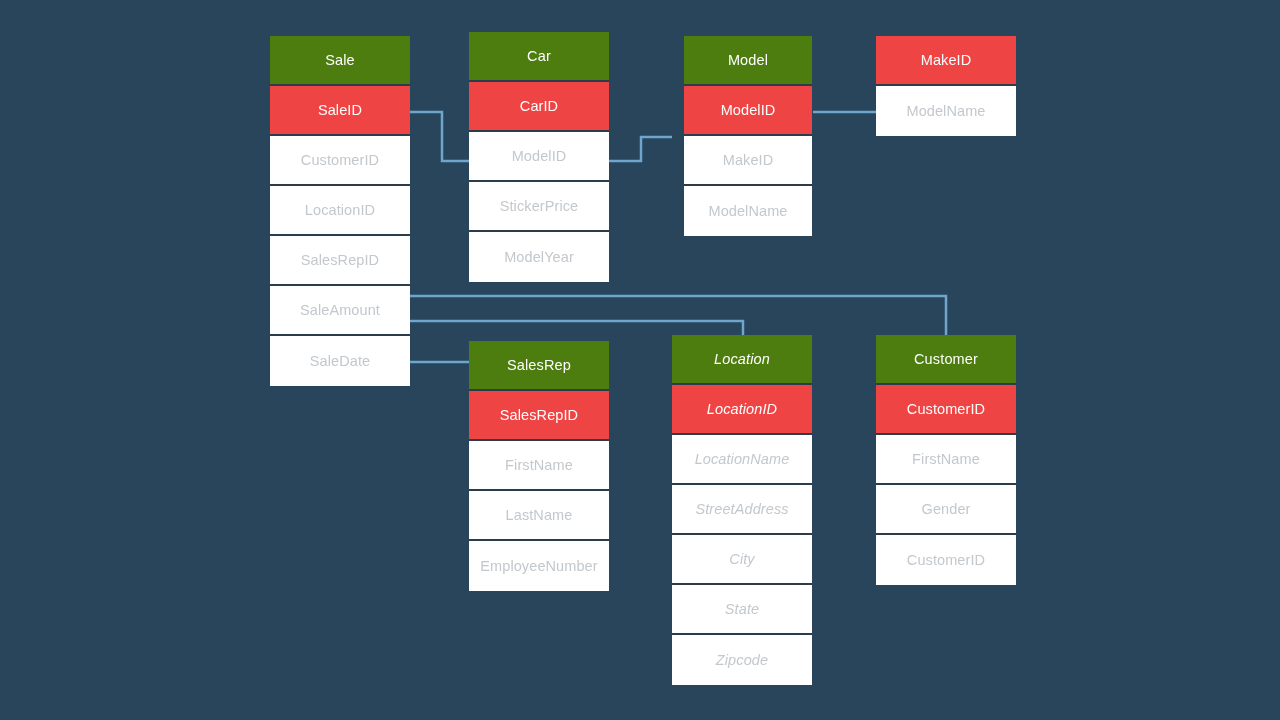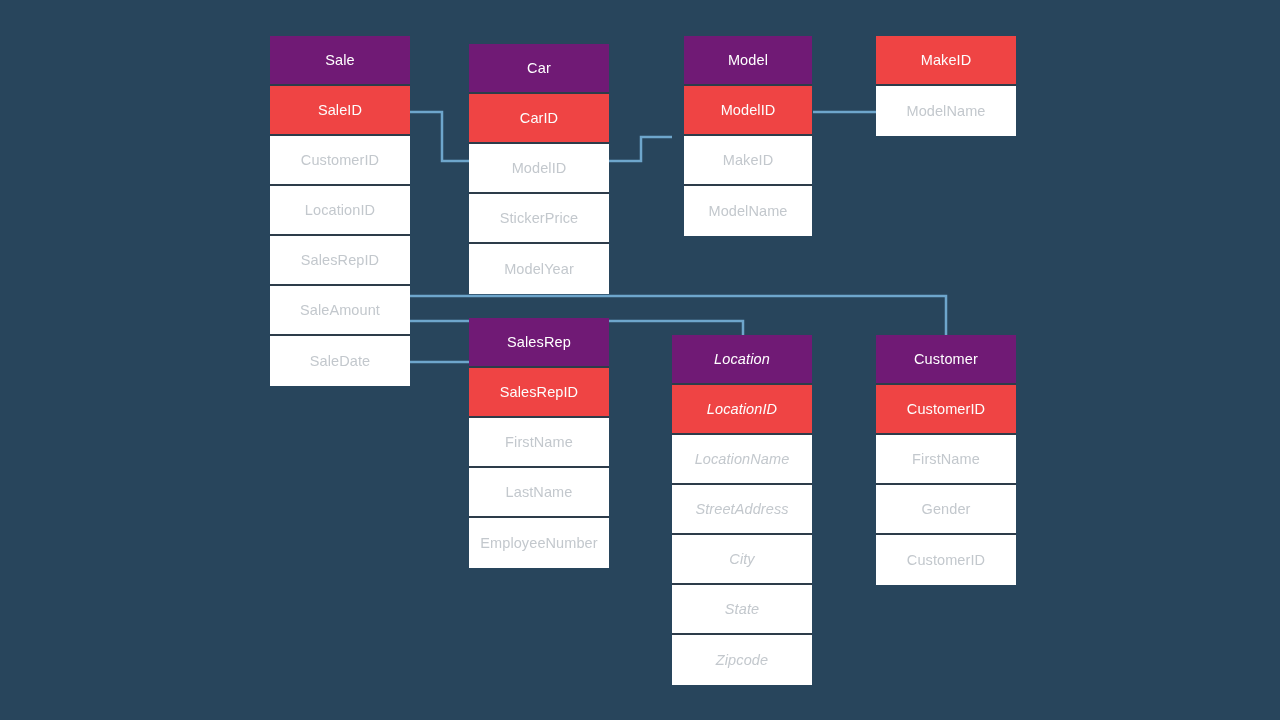--- a/index.html
+++ b/index.html
@@ -25,21 +25,21 @@
   }
 
   
   .entity {
     position: absolute;
     z-index: 10;
     width: 140px;
   }
   .entity-header {
     height: 50px;
-    background: #701a75;
+    background: #4d7c0f;
     color: #ffffff;
     font-size: 14.5px;
     display: flex;
     align-items: center;
     justify-content: center;
     letter-spacing: .15px;
     border-bottom: 2px solid #2d3c4a;
   }
   .field {
     height: 50px;
@@ -76,38 +76,38 @@
 
 <div class="entity" style="left: 270px; top: 36px;">
       <div class="entity-header">Sale</div>
       <div class="field pk">SaleID</div>
       <div class="field">CustomerID</div>
       <div class="field">LocationID</div>
       <div class="field">SalesRepID</div>
       <div class="field">SaleAmount</div>
       <div class="field last-row">SaleDate</div>
     </div>
-    <div class="entity" style="left: 469px; top: 44px;">
+    <div class="entity" style="left: 469px; top: 32px;">
       <div class="entity-header">Car</div>
       <div class="field pk">CarID</div>
       <div class="field">ModelID</div>
       <div class="field">StickerPrice</div>
       <div class="field last-row">ModelYear</div>
     </div>
     <div class="entity" style="left: 672px; top: 36px; padding-left: 12px;">
       <div class="entity-header">Model</div>
       <div class="field pk">ModelID</div>
       <div class="field">MakeID</div>
       <div class="field last-row">ModelName</div>
     </div>
     <div class="entity" style="left: 876px; top: 36px;">
       <div class="field pk">MakeID</div>
       <div class="field last-row">ModelName</div>
     </div>
-    <div class="entity" style="left: 469px; top: 318px; border-radius: 29px;">
+    <div class="entity" style="left: 469px; top: 341px; border-radius: 29px;">
       <div class="entity-header">SalesRep</div>
       <div class="field pk">SalesRepID</div>
       <div class="field">FirstName</div>
       <div class="field">LastName</div>
       <div class="field last-row">EmployeeNumber</div>
     </div>
     <div class="entity" style="left: 672px; top: 335px; font-style: italic;">
       <div class="entity-header">Location</div>
       <div class="field pk">LocationID</div>
       <div class="field">LocationName</div>

